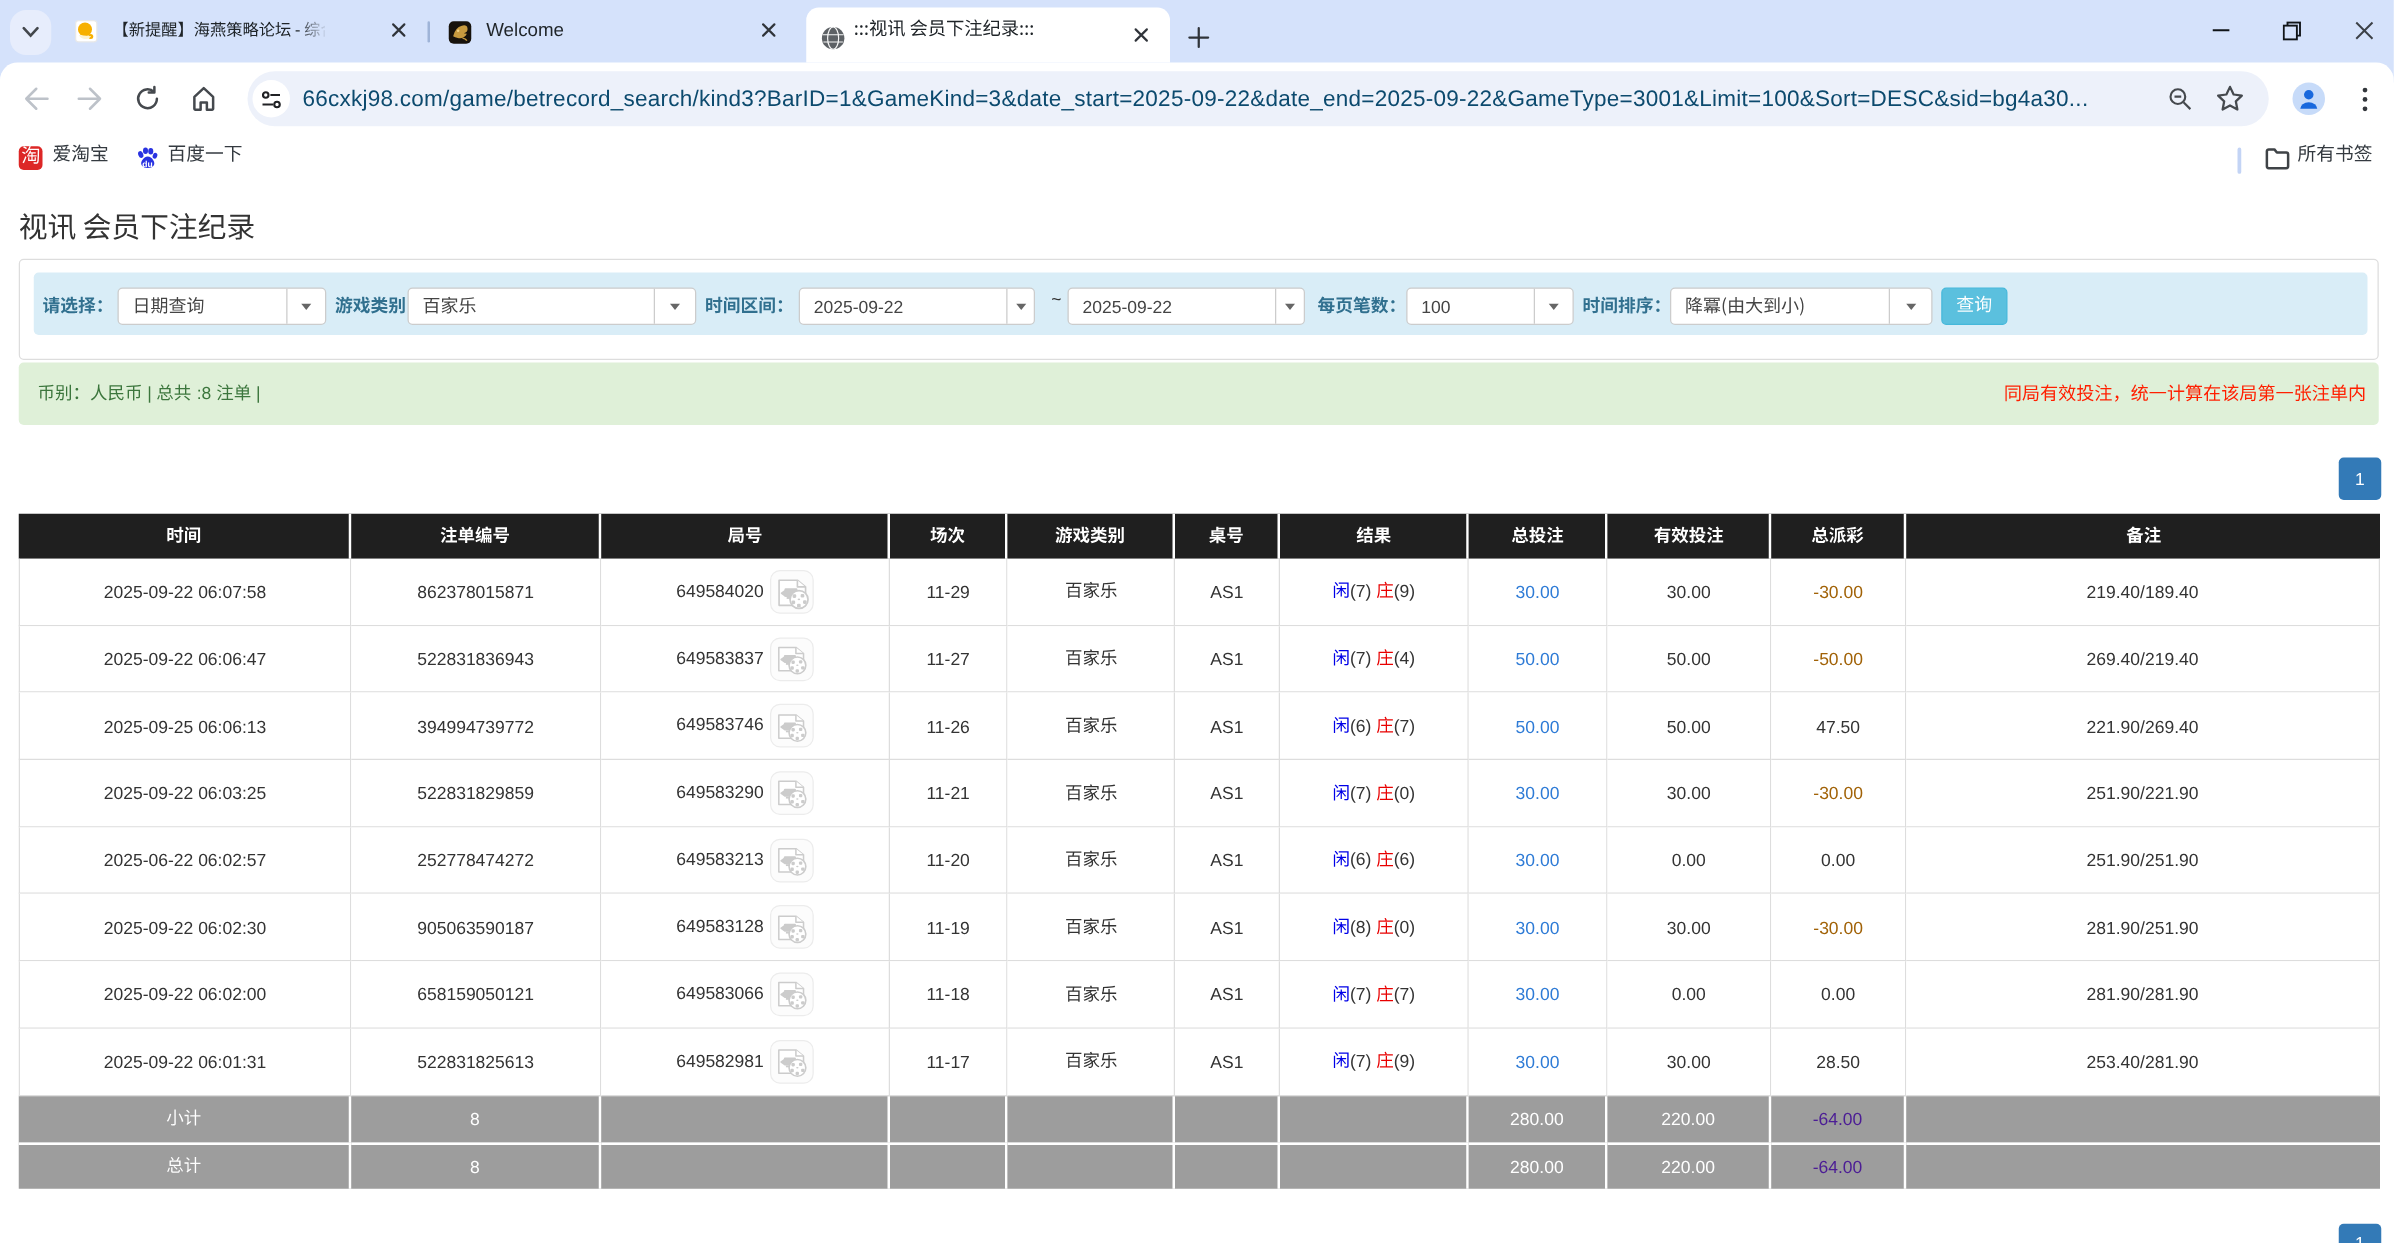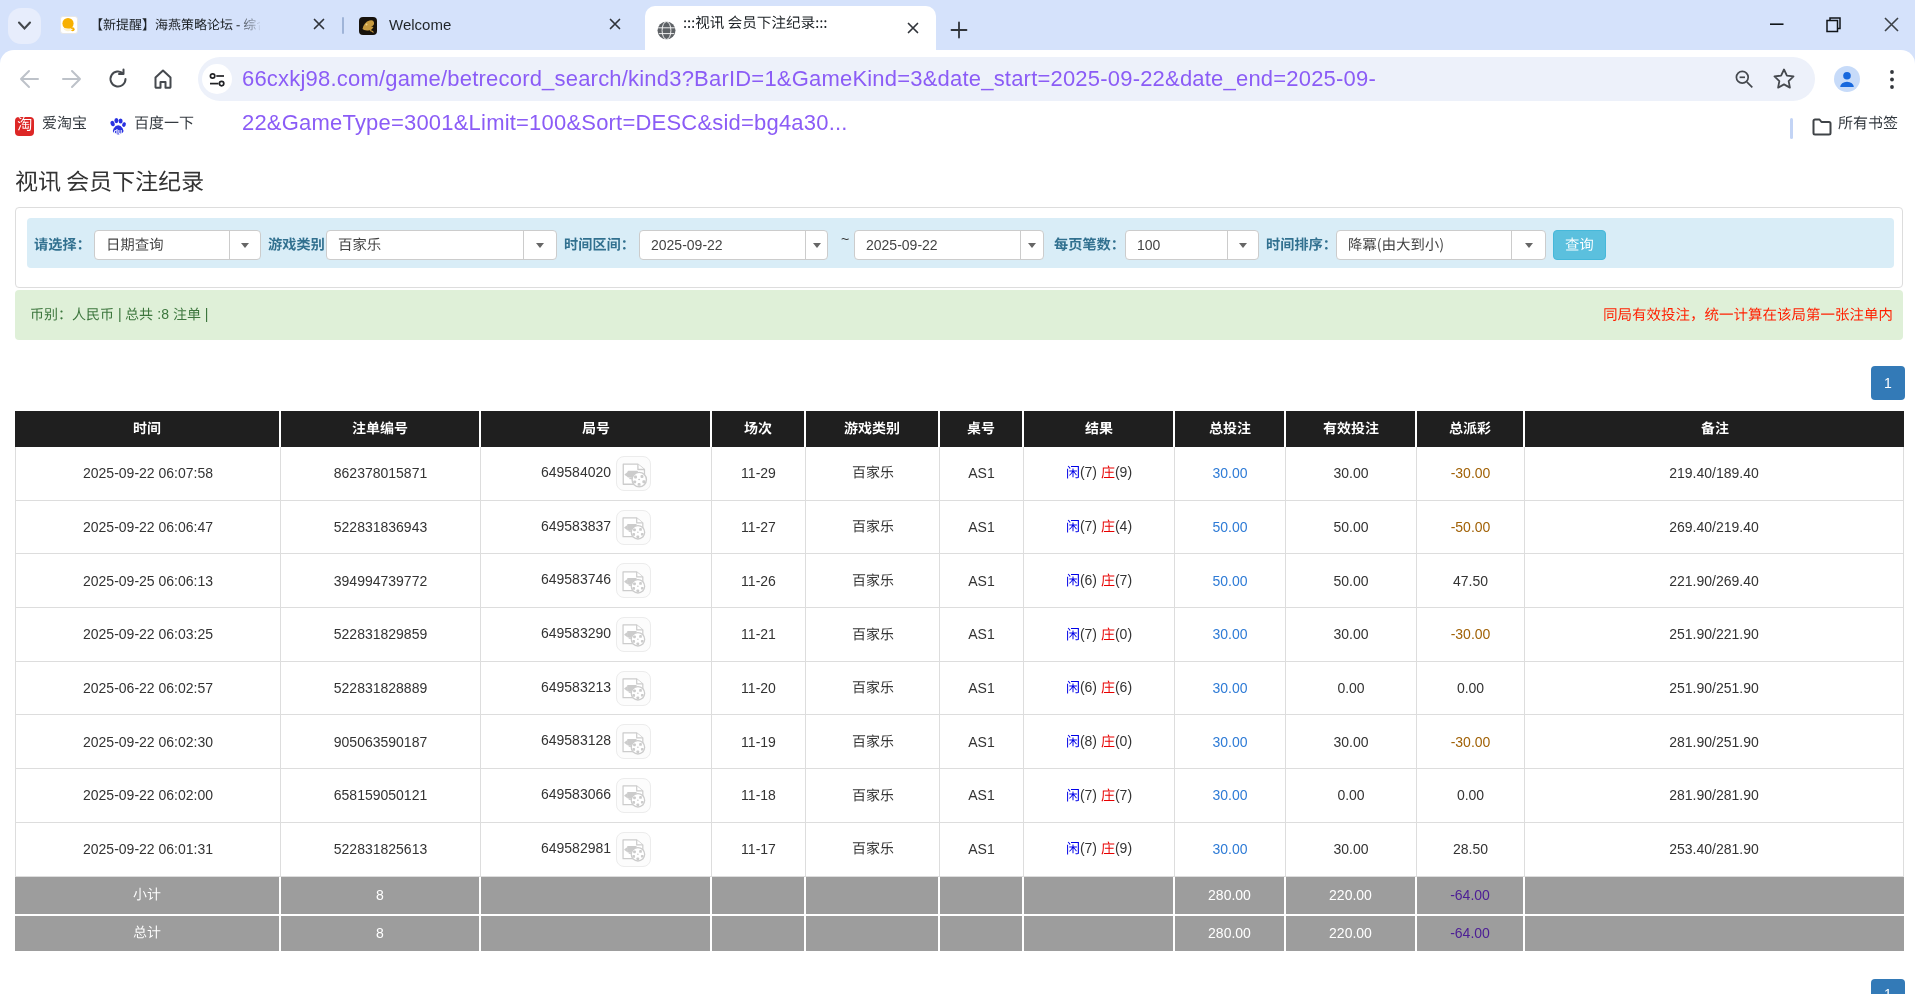--- a/index.html
+++ b/index.html
@@ -4,21 +4,21 @@
 *{margin:0;padding:0;box-sizing:border-box}
 html,body{width:1915px;height:994px;overflow:hidden;background:#fff;
  font-family:"Liberation Sans",sans-serif;-webkit-font-smoothing:antialiased}
 .abs{position:absolute}
 svg.t{display:inline-block}
 #strip{position:absolute;left:0;top:0;width:1915px;height:66px;background:#d5e2fb}
 #toolbar{position:absolute;left:0;top:50px;width:1915px;height:58px;background:#fff;border-radius:14px 14px 0 0;z-index:5}
 #bkbar{position:absolute;left:0;top:108px;width:1915px;height:37px;background:#fff}
 .tabttl{font-size:15px;color:#1f2428}
 #pill{position:absolute;left:198px;top:7px;width:1617px;height:44px;border-radius:22px;background:#edf1fa}
-#url{position:absolute;left:44px;top:0;height:44px;line-height:44px;font-size:22px;color:#8b5cf6;letter-spacing:0.2px}
+#url{position:absolute;left:44px;top:0;height:44px;line-height:44px;font-size:18px;color:#0c4a6e;letter-spacing:0.2px}
 .ic{position:absolute}
 #page{position:absolute;left:0;top:145px;width:1915px;height:849px;background:#fff}
 #fpanel{position:absolute;left:15px;top:61.5px;width:1888px;height:81px;border:1px solid #ddd;border-radius:4px;background:#fff}
 #fbar{position:absolute;left:11px;top:10px;width:1867px;height:50px;background:#d9edf7;border-radius:4px}
 .lbl{position:absolute;top:18px;font-size:14px;font-weight:bold;color:#31708f}
 .cb{position:absolute;top:12px;height:30px;background:#fff;border:1px solid #ccc;border-radius:4px}
 .cbt{position:absolute;left:11px;top:0;height:28px;line-height:28px;font-size:14px;color:#444;white-space:nowrap}
 .cbs{position:absolute;top:0;width:1px;height:28px;background:#ccc}
 .arr{position:absolute;top:12px;width:0;height:0;border-left:4.5px solid transparent;border-right:4.5px solid transparent;border-top:5px solid #666}
 #greenbar{position:absolute;left:15px;top:145px;width:1888px;height:50px;background:#dff0d8;border-radius:4px;font-size:14px}
@@ -399,21 +399,21 @@
             </svg><span style="color:#333">(7)</span> <svg class="t" width="14.0" height="17.8" viewBox="0 -13.30 14.0 17.8" style="vertical-align:-4.48px">
               <use href="#zh"></use>
             </svg><span style="color:#333">(0)</span></td>
 <td class="blue">30.00</td>
 <td>30.00</td>
 <td class="red">-30.00</td>
 <td>251.90/221.90</td>
 </tr>
 <tr>
 <td>2025-06-22 06:02:57</td>
-<td>522831828889</td>
+<td>252778474272</td>
 <td>649583213<span class="vbtn"><svg width="28" height="28" viewBox="0 0 30 30" style="vertical-align:middle">
                 <use href="#vic"></use>
               </svg></span></td>
 <td>11-20</td>
 <td><svg class="t" width="42.0" height="17.8" viewBox="0 -13.30 42.0 17.8" style="vertical-align:-4.48px">
               <use href="#bjl"></use>
             </svg></td>
 <td>AS1</td>
 <td><svg class="t" width="14.0" height="17.8" viewBox="0 -13.30 14.0 17.8" style="vertical-align:-4.48px">
               <use href="#xa"></use>

